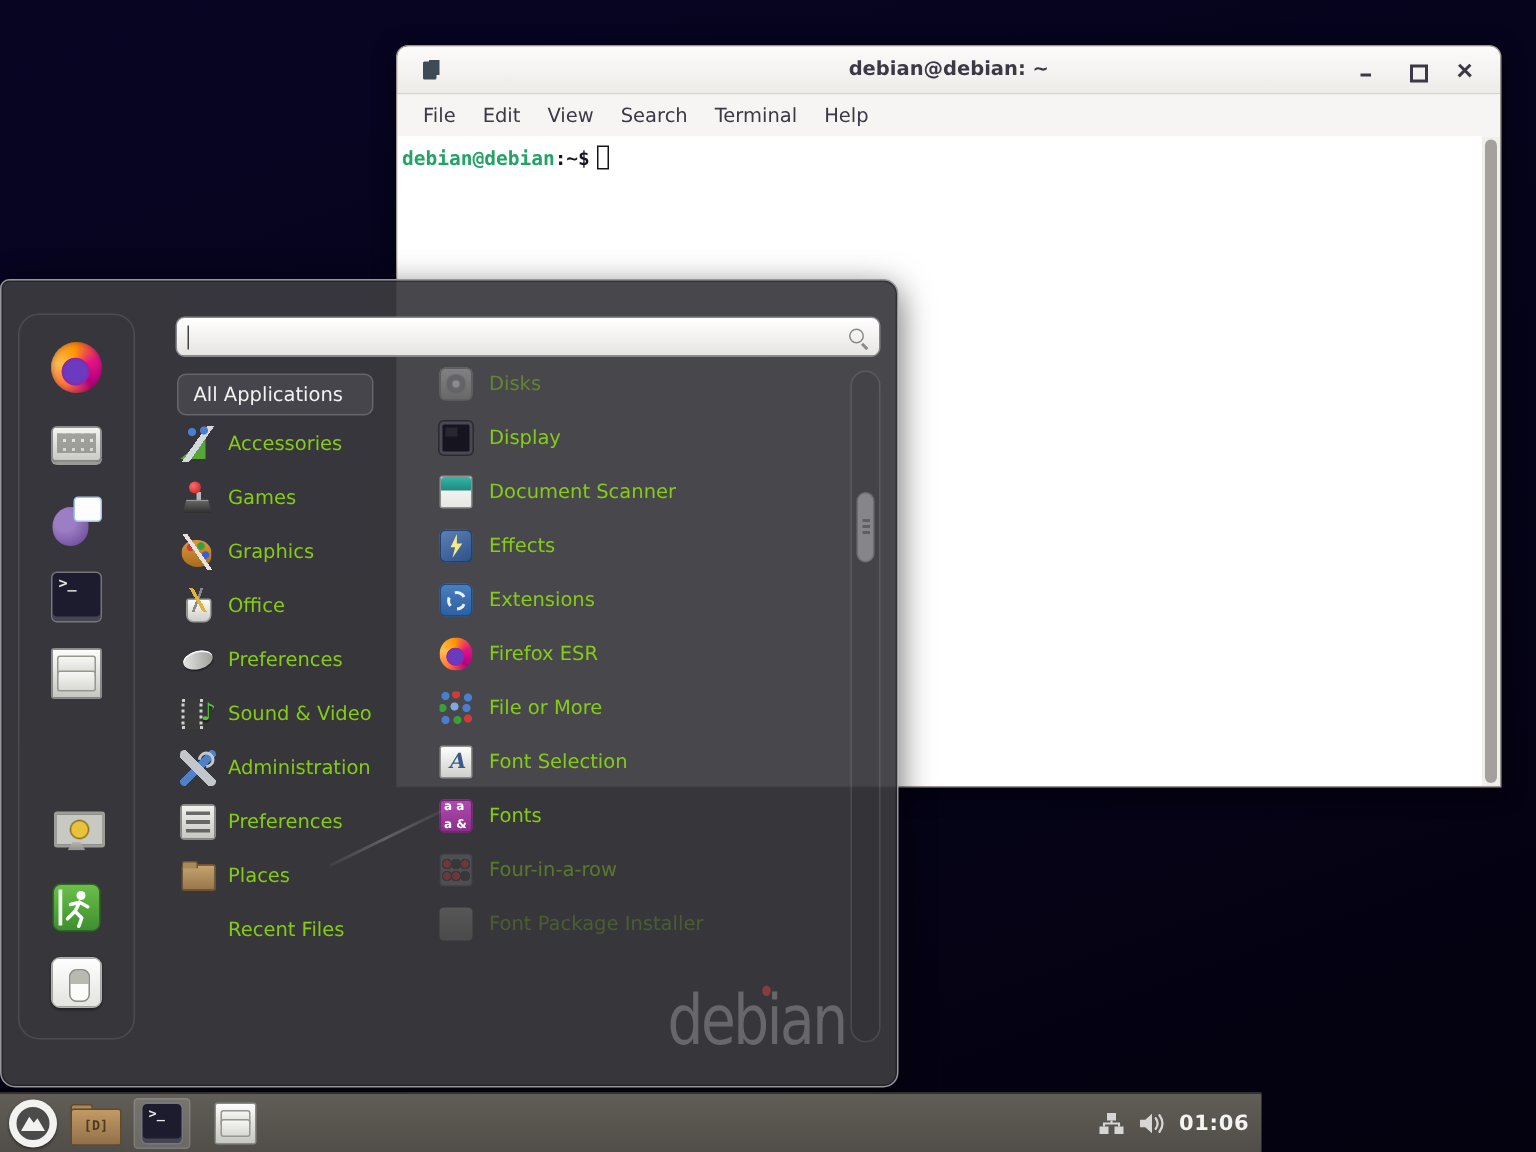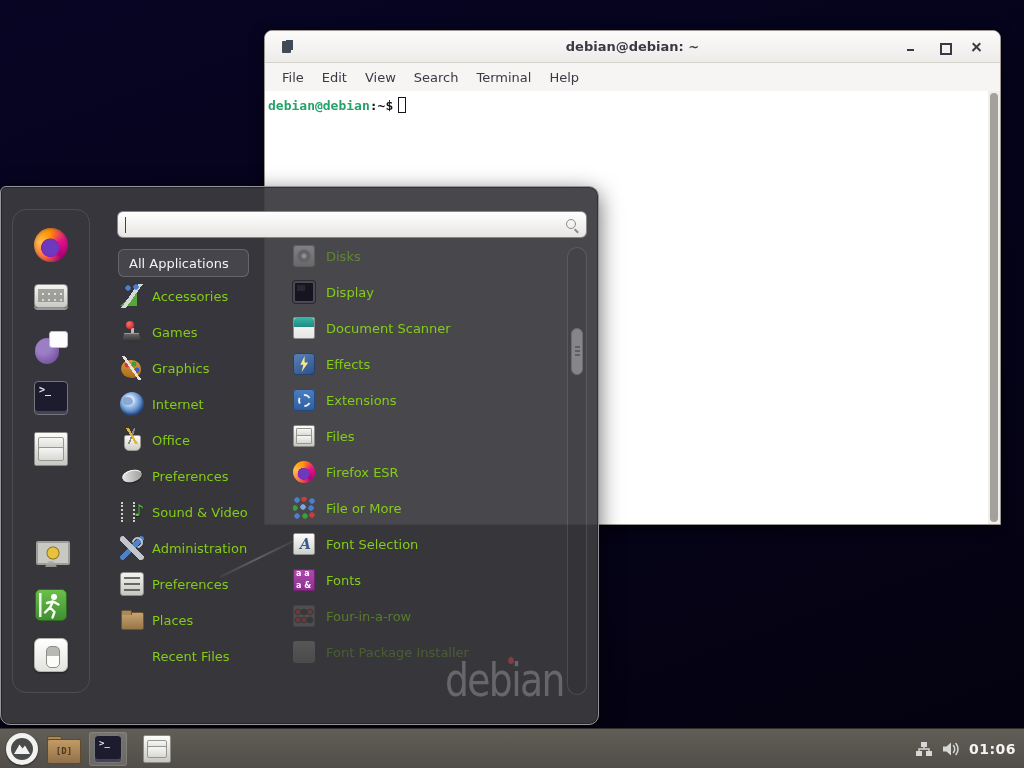--- a/index.html
+++ b/index.html
@@ -220,21 +220,21 @@
   
   .watermark { position:absolute; left:444px; top:466px; font-size:46px; font-weight:normal;
     color:rgba(178,178,180,.40); letter-spacing:-2px; transform:scaleX(.82); transform-origin:left; }
   .watermark-dot { position:absolute; left:77px; top:4px; width:7px; height:7px; border-radius:50%;
     background:rgba(201,66,74,.55); }
   .streak { position:absolute; left:219px; top:389px; width:84px; height:2px;
     background:linear-gradient(90deg,rgba(255,255,255,.05),rgba(255,255,255,.22),rgba(255,255,255,.05));
     transform:rotate(-26deg); transform-origin:left center; }
 
   
-  .taskbar { position:absolute; left:0; bottom:0; width:1024px; height:40px;
+  .taskbar { position:absolute; left:0; bottom:0; width:841px; height:40px;
     background:linear-gradient(#615e57,#514e49); border-top:1px solid #33312d; z-index:10;
     display:flex; align-items:center; }
   .menu-btn { width:32px; height:32px; margin-left:6px; border-radius:50%; background:#f2f2f0;
     position:relative; cursor:pointer; box-shadow:0 1px 2px rgba(0,0,0,.5); }
   .launcher-folder { width:32px; height:26px; margin-left:9px; position:relative; cursor:pointer; }
   .launcher-folder::before { content:""; position:absolute; left:0; top:0; width:13px; height:5px;
     background:#a9885a; border:1px solid #5f4a2c; border-radius:2px 2px 0 0; }
   .launcher-folder::after { content:"[D]"; position:absolute; left:0; top:3px; width:32px; height:23px;
     background:linear-gradient(#c29a63,#91704a); border:1px solid #5f4a2c; border-radius:2px;
     font:bold 9px "DejaVu Sans Mono",monospace; color:rgba(45,32,14,.75);
@@ -323,24 +323,20 @@
         </div>
         <div class="row">
           <span class="cicon games-icon"></span>
           <span class="row-label">Games</span>
         </div>
         <div class="row">
           <span class="cicon graphics-icon"></span>
           <span class="row-label">Graphics</span>
         </div>
         <div class="row">
-          <span class="cicon internet-icon"></span>
-          <span class="row-label">Internet</span>
-        </div>
-        <div class="row">
           <span class="cicon office-icon"></span>
           <span class="row-label">Office</span>
         </div>
         <div class="row">
           <span class="cicon programming-icon"></span>
           <span class="row-label">Preferences</span>
         </div>
         <div class="row">
           <span class="cicon sound-video-icon"></span>
           <span class="row-label">Sound &amp; Video</span>
@@ -375,24 +371,20 @@
           <span class="aicon document-scanner-icon"></span>
           <span class="row-label">Document Scanner</span>
         </div>
         <div class="row">
           <span class="aicon effects-icon"></span>
           <span class="row-label">Effects</span>
         </div>
         <div class="row">
           <span class="aicon extensions-icon"></span>
           <span class="row-label">Extensions</span>
-        </div>
-        <div class="row">
-          <span class="aicon files-icon"></span>
-          <span class="row-label">Files</span>
         </div>
         <div class="row">
           <span class="aicon firefox-sm"></span>
           <span class="row-label">Firefox ESR</span>
         </div>
         <div class="row">
           <span class="aicon five-or-more-icon"></span>
           <span class="row-label">File or More</span>
         </div>
         <div class="row">

